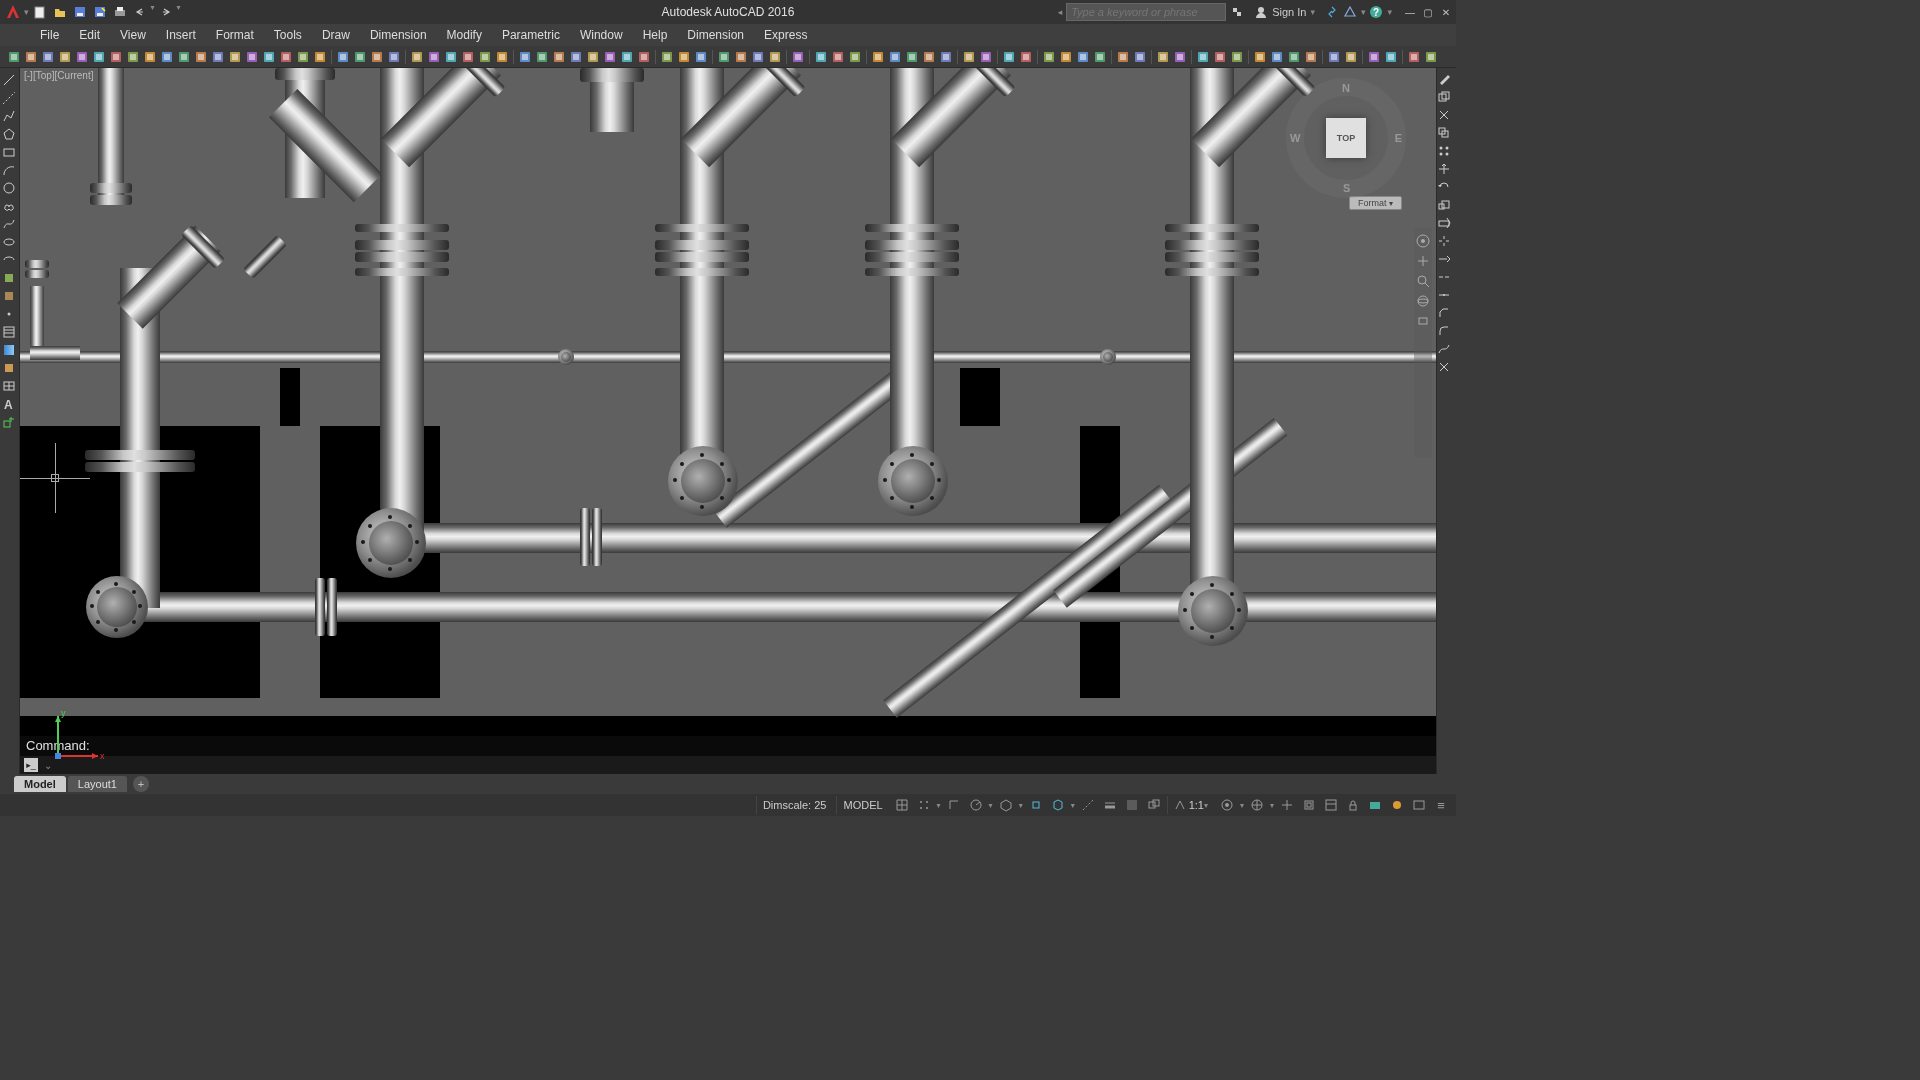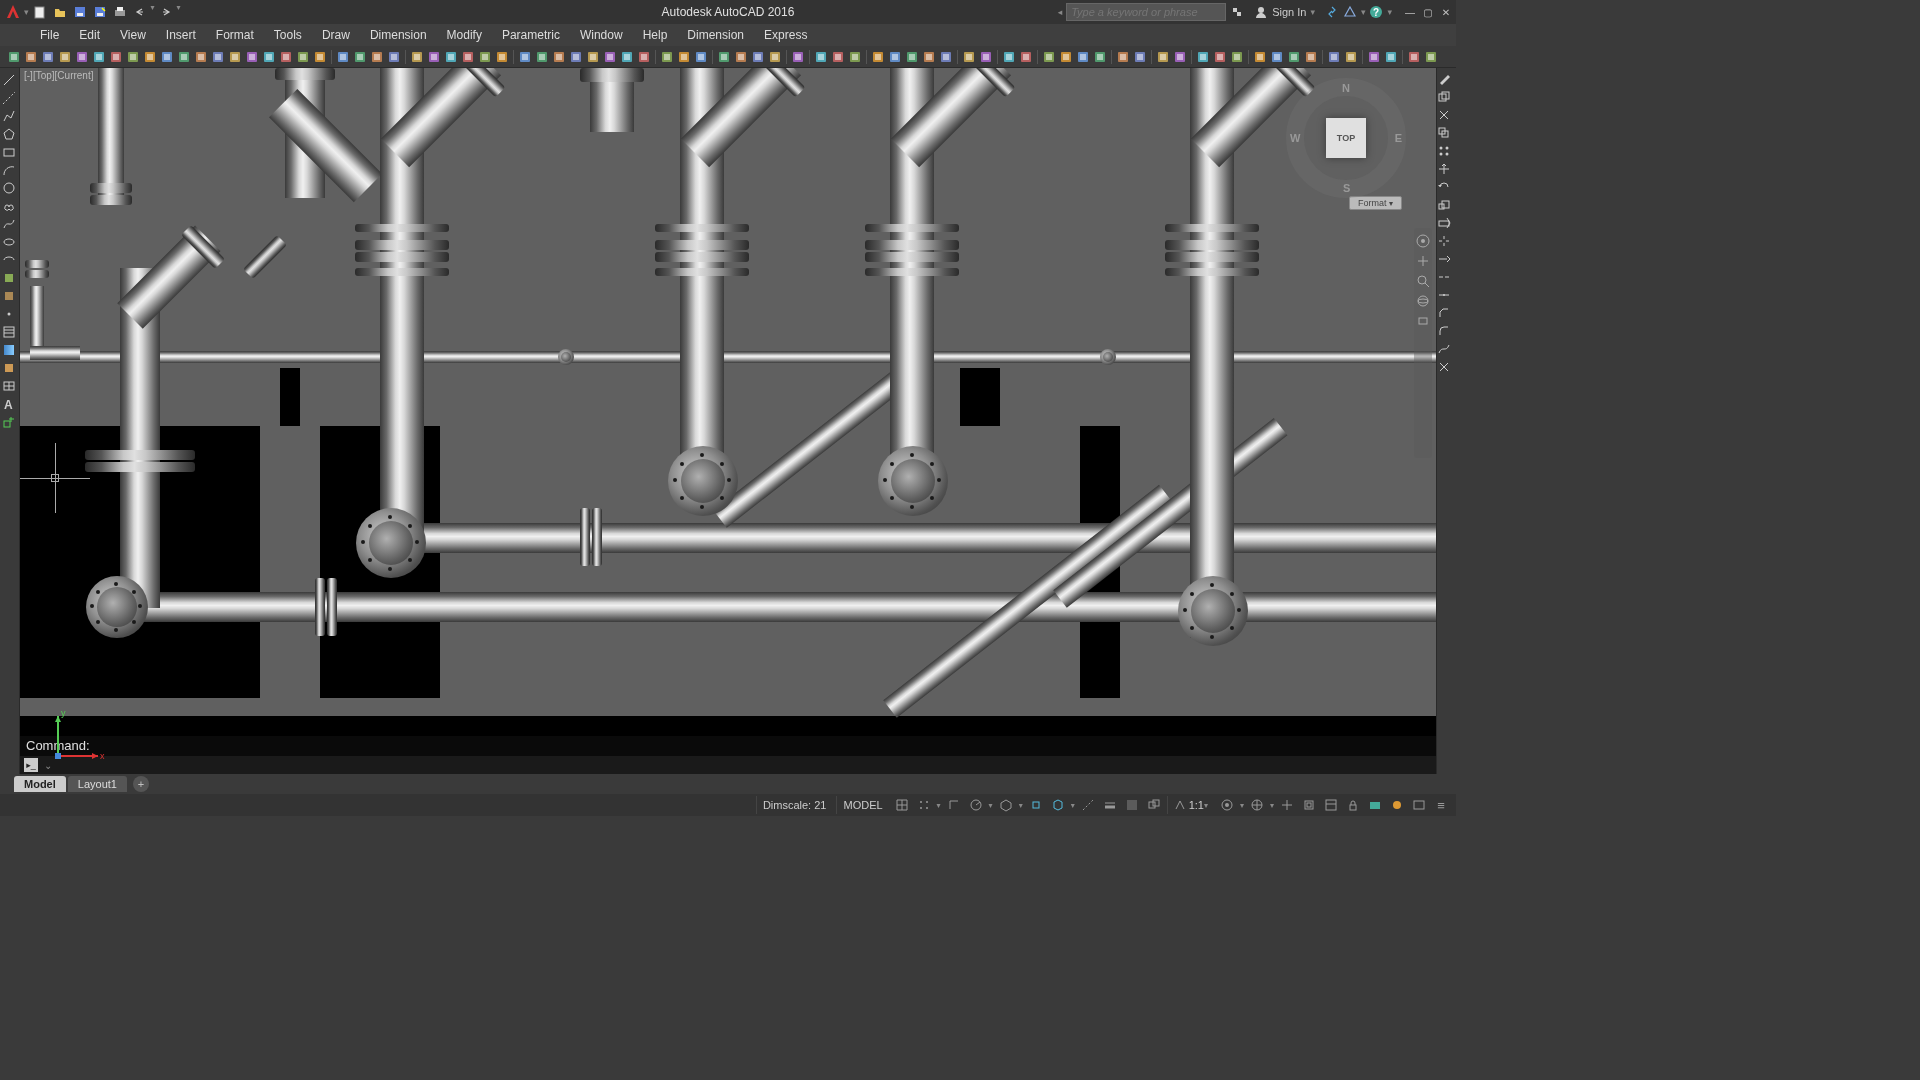--- a/index.html
+++ b/index.html
@@ -1114,21 +1114,21 @@
   </div>
 </div>
 
 <div class="tabs">
   <div class="tab active">Model</div>
   <div class="tab">Layout1</div>
   <div class="addtab">+</div>
 </div>
 
 <div class="status">
-  <div class="sitem">Dimscale: 21</div>
+  <div class="sitem">Dimscale: 25</div>
   <div class="sitem">MODEL</div>
   <div class="sicon">
       <svg width="14" height="14">
         <path d="M2 2h10v10H2zM2 7h10M7 2v10" stroke="#999" fill="none"></path>
       </svg>
     </div>
   <div class="sicon">
       <svg width="14" height="14">
         <circle cx="4" cy="4" r="1" fill="#999"></circle>
         <circle cx="10" cy="4" r="1" fill="#999"></circle>

